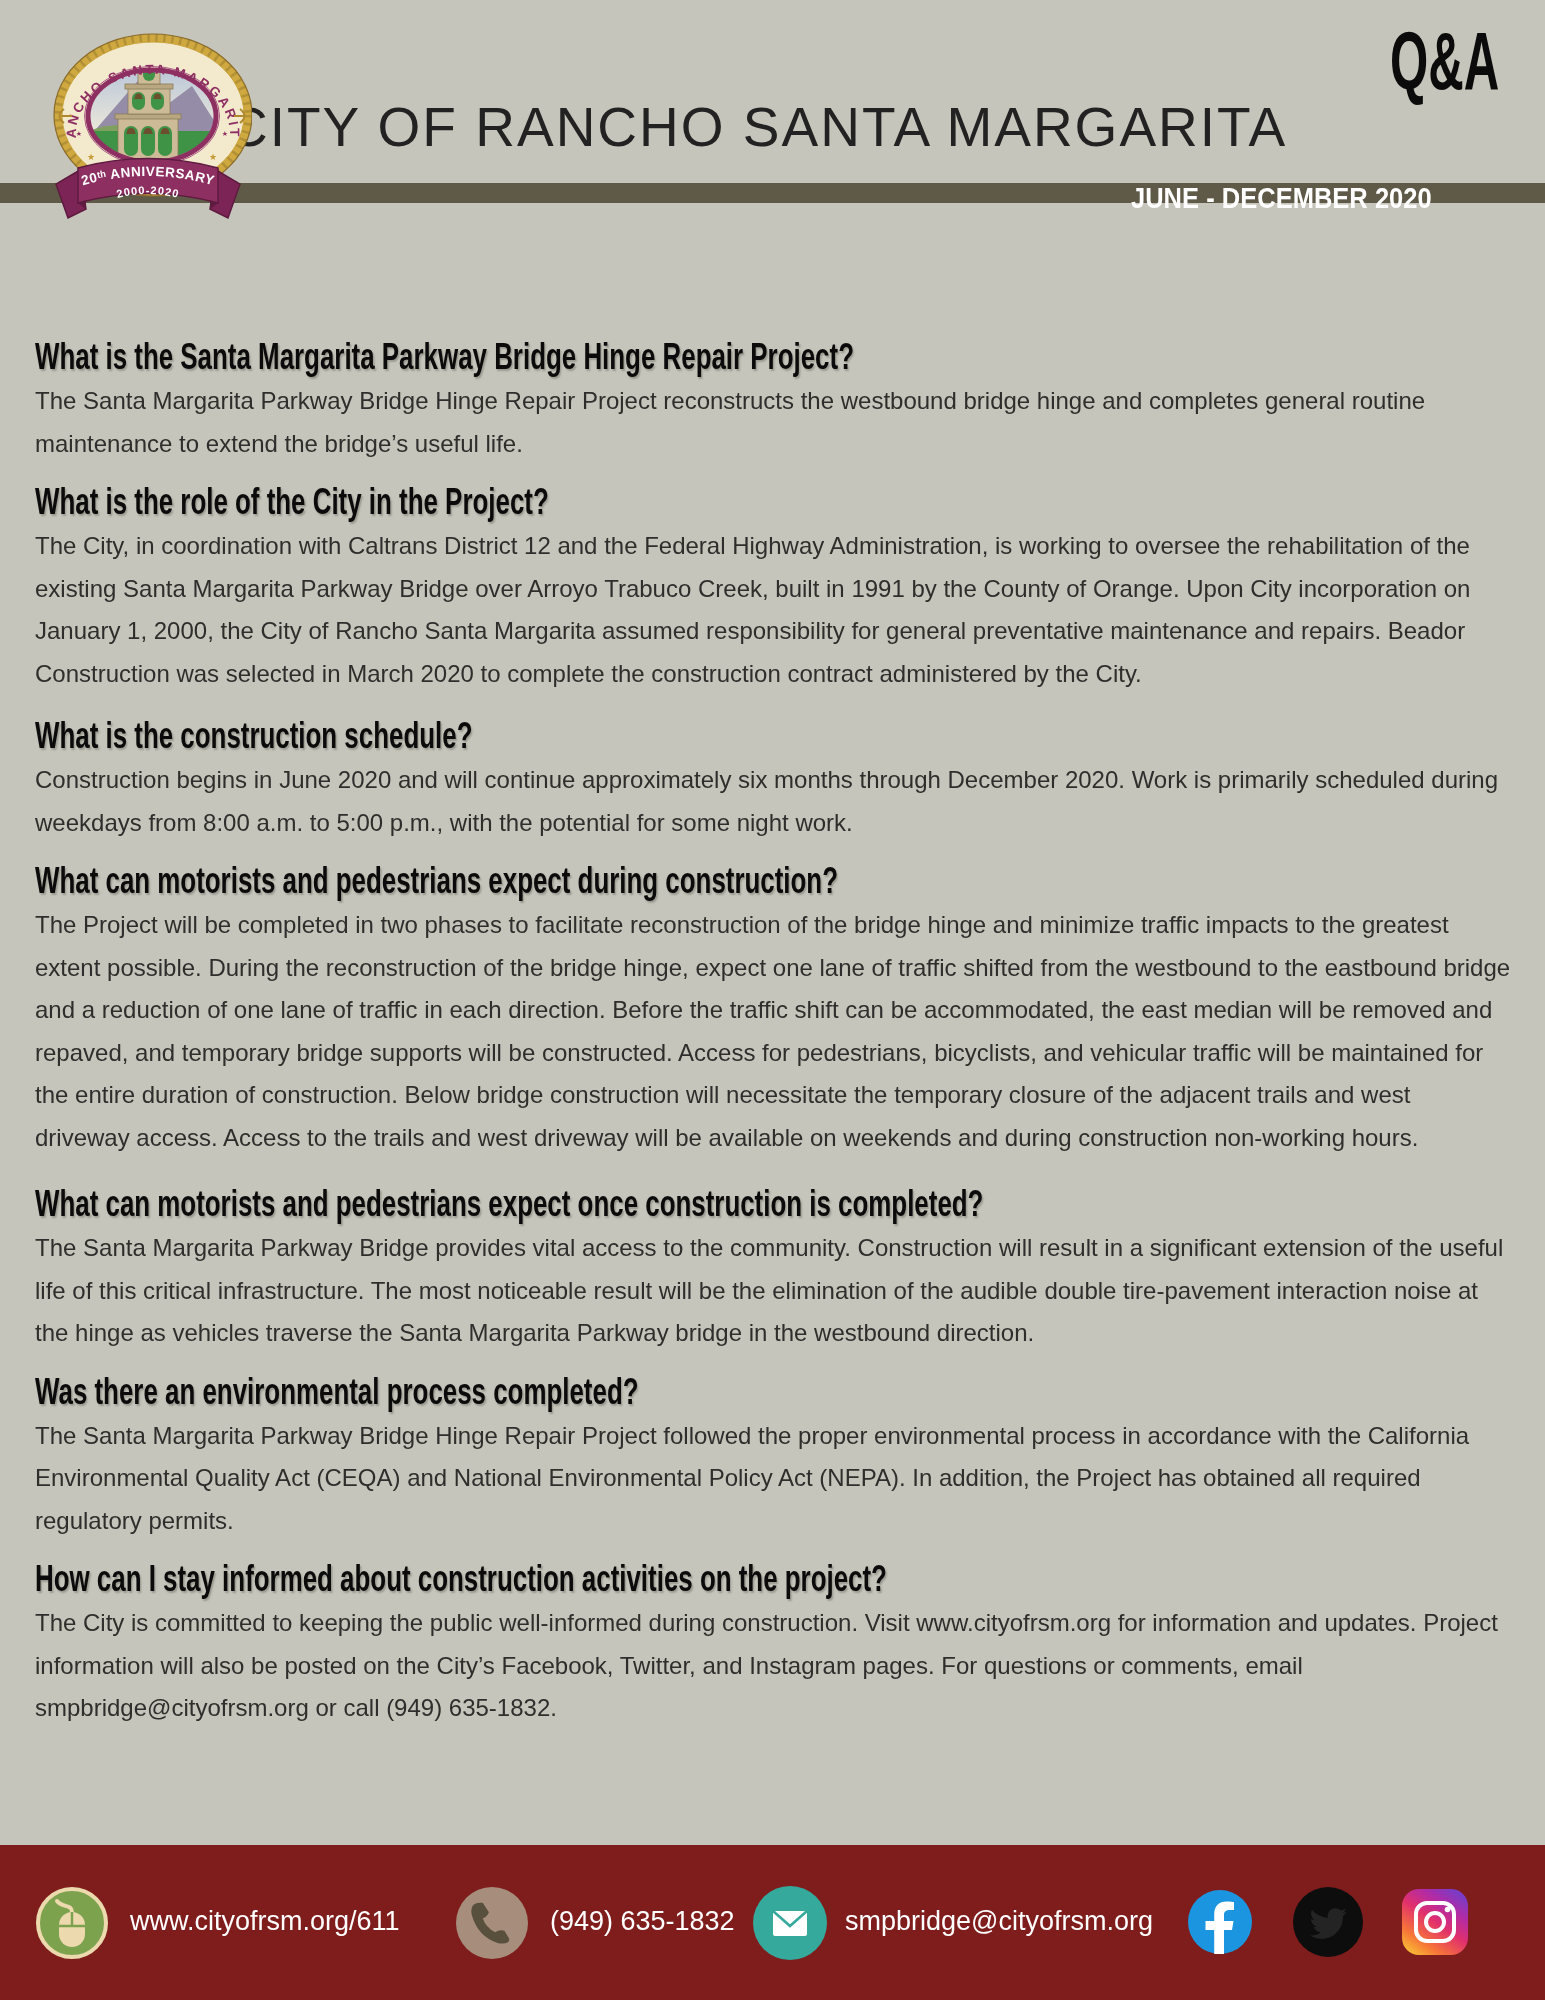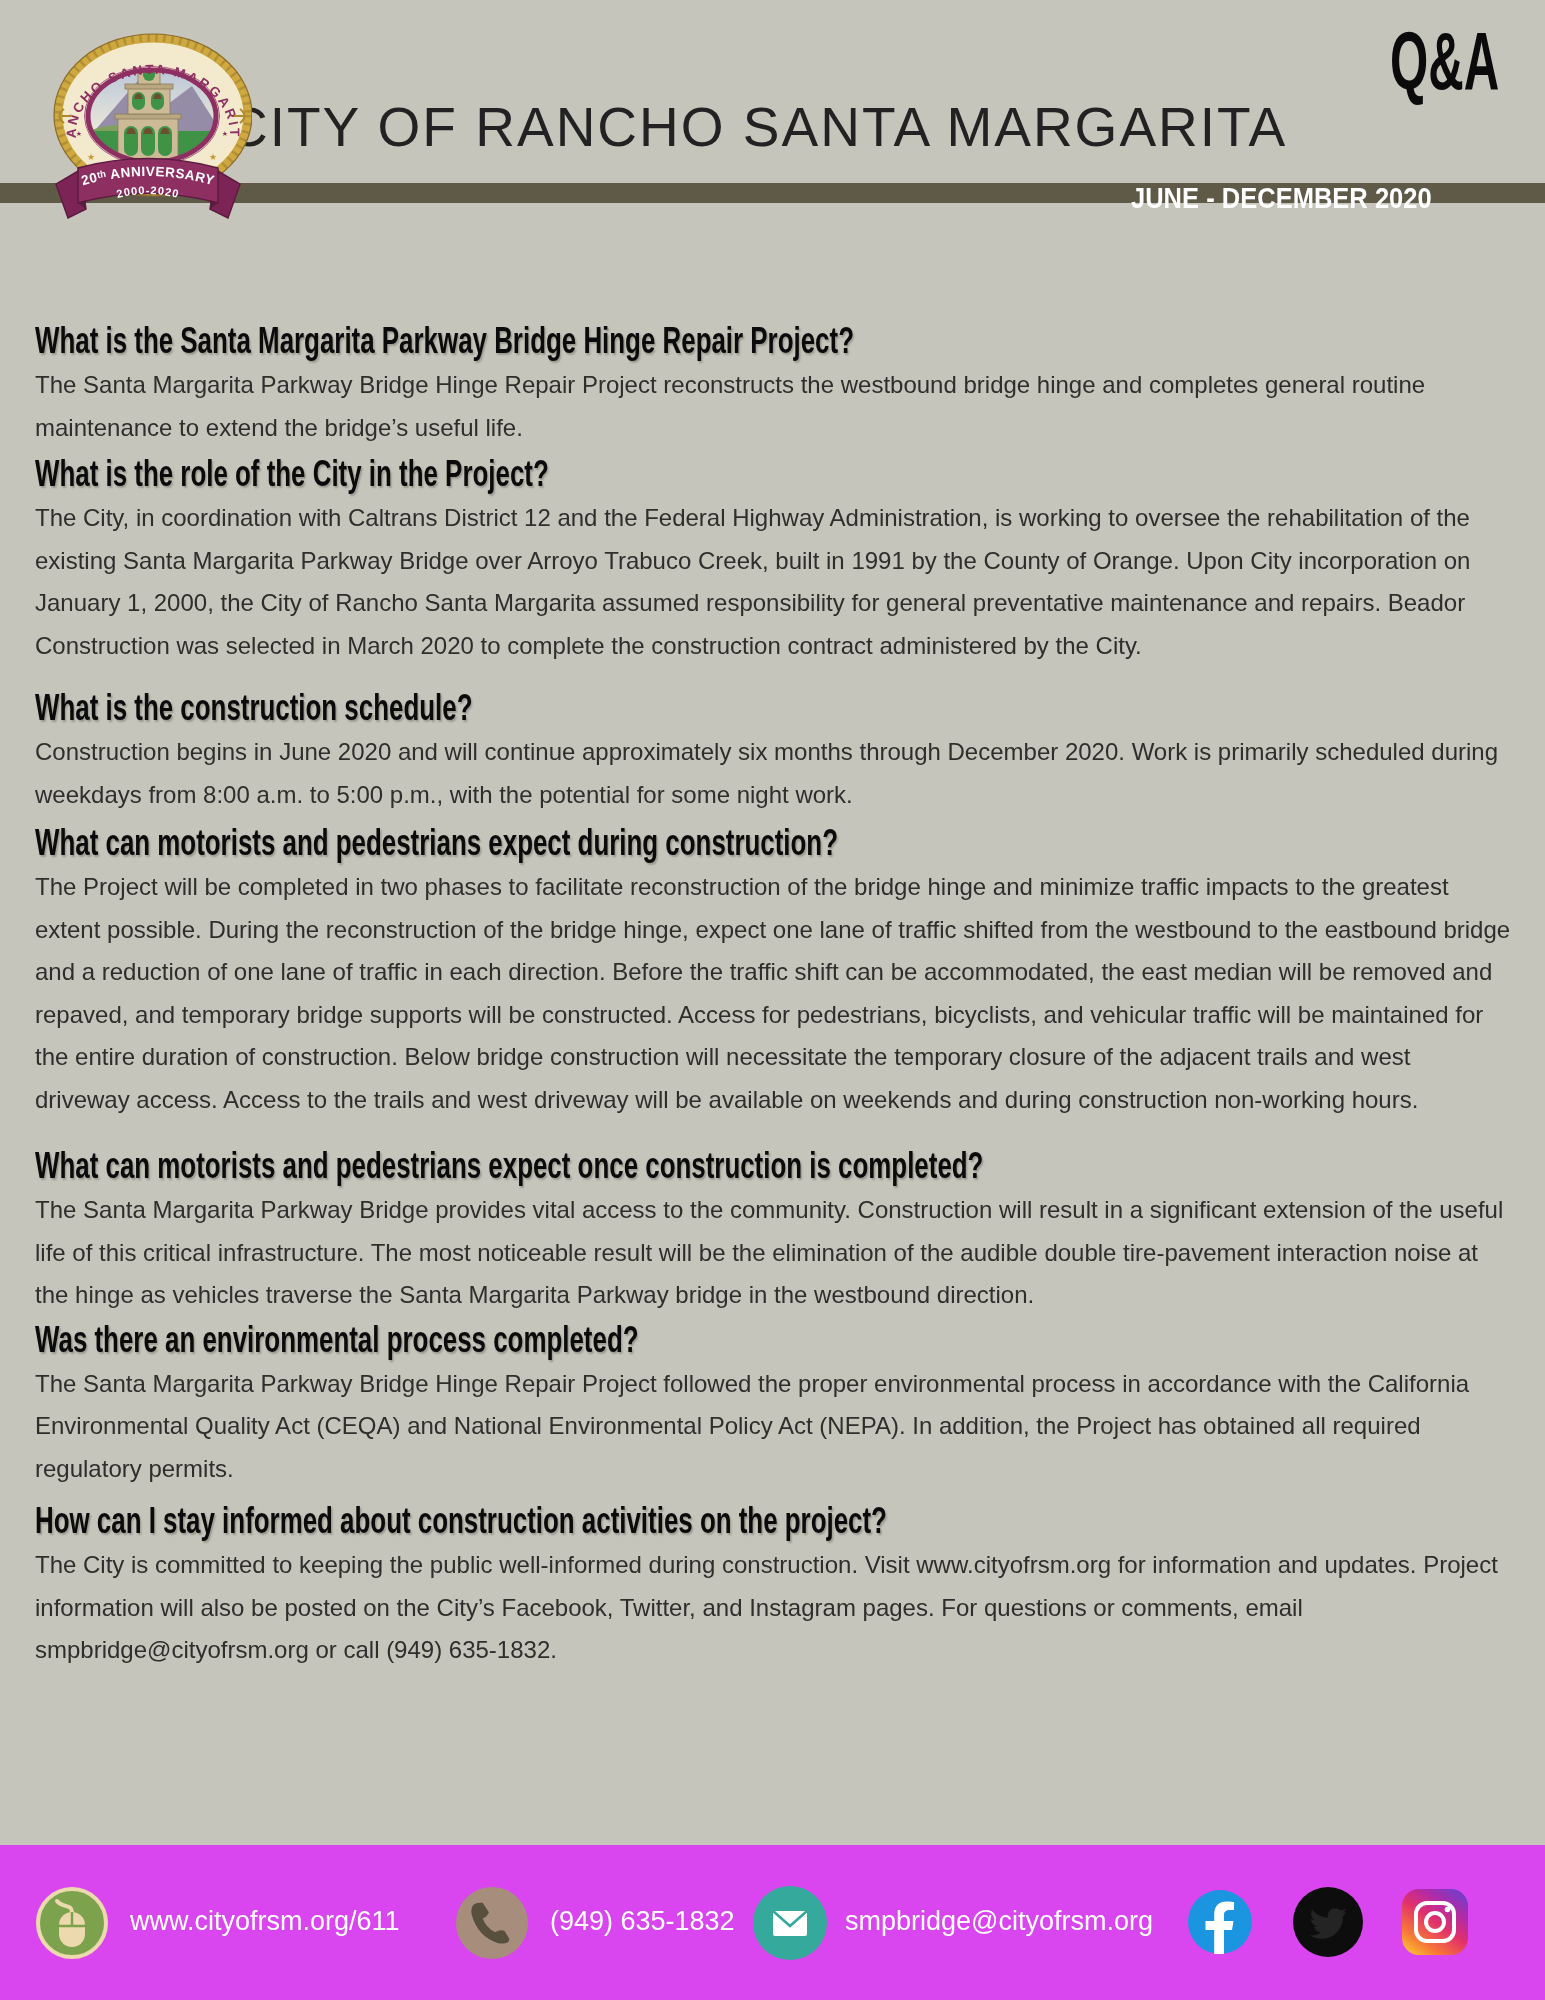--- a/index.html
+++ b/index.html
@@ -18,33 +18,33 @@
   .date-band .band-text span{display:inline-block;transform:scaleX(0.88);transform-origin:100% 50%;white-space:nowrap;}
 
   
   .doc-title{position:absolute;left:0;top:237px;width:1210px;display:flex;justify-content:center;z-index:3;}
   .doc-title span{display:inline-block;font-size:47px;font-weight:800;color:#0b0b0b;white-space:nowrap;
                   transform:scaleX(0.70);transform-origin:50% 50%;line-height:1.1;
                   text-shadow:2px 2px 2px rgba(104,104,96,0.45);}
 
   
   .content{position:absolute;left:35px;top:320px;width:1476px;z-index:1;}
-  .qa-section h2{font-size:37px;font-weight:800;color:#0b0b0b;margin:0 0 2px 0;line-height:42px;}
+  .qa-section h2{font-size:37px;font-weight:800;color:#0b0b0b;margin:16px 0 2px 0;line-height:42px;}
   .qa-section h2 span{display:inline-block;transform:scaleX(0.70);transform-origin:0 50%;white-space:nowrap;
                       text-shadow:2px 2px 2px rgba(104,104,96,0.45);}
   .qa-section p{margin:0;font-size:24px;line-height:42.5px;color:#2f2e2c;}
   .qa-section.s1{margin-bottom:4px;}
   .qa-section.s2{margin-bottom:20px;}
   .qa-section.s3{margin-bottom:6px;}
   .qa-section.s4{margin-bottom:24px;}
   .qa-section.s5{margin-bottom:10px;}
   .qa-section.s6{margin-bottom:2px;}
 
   
-  .footer{position:absolute;left:0;top:1845px;width:100%;height:155px;background:#d946ef;z-index:4;}
+  .footer{position:absolute;left:0;top:1845px;width:100%;height:155px;background:#7f1d1d;z-index:4;}
   .f-abs{position:absolute;}
   .f-label{position:absolute;top:61px;color:#ffffff;font-size:27px;white-space:nowrap;}
 </style>
 </head>
 <body>
 
 <div class="page">
 
   <div class="logo">
     <svg viewBox="0 0 206 212" width="206" height="212">

